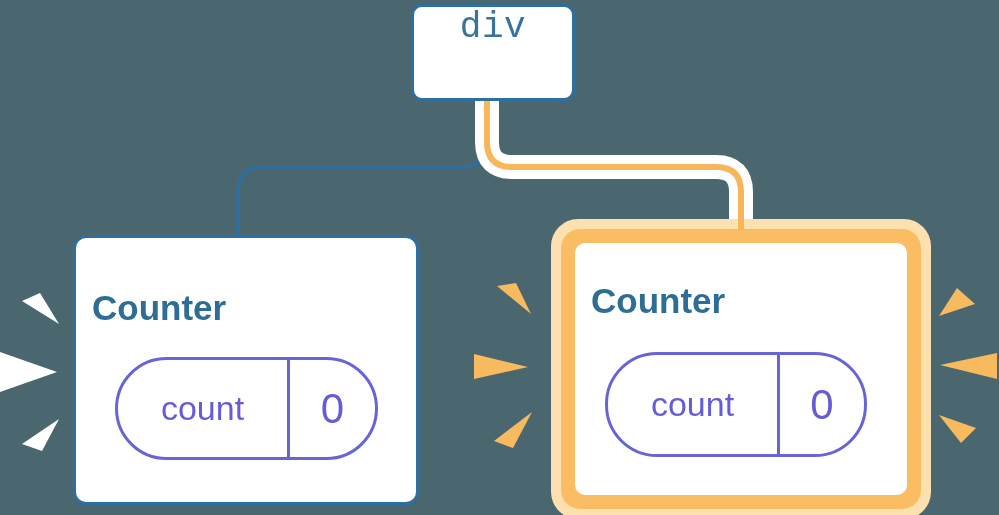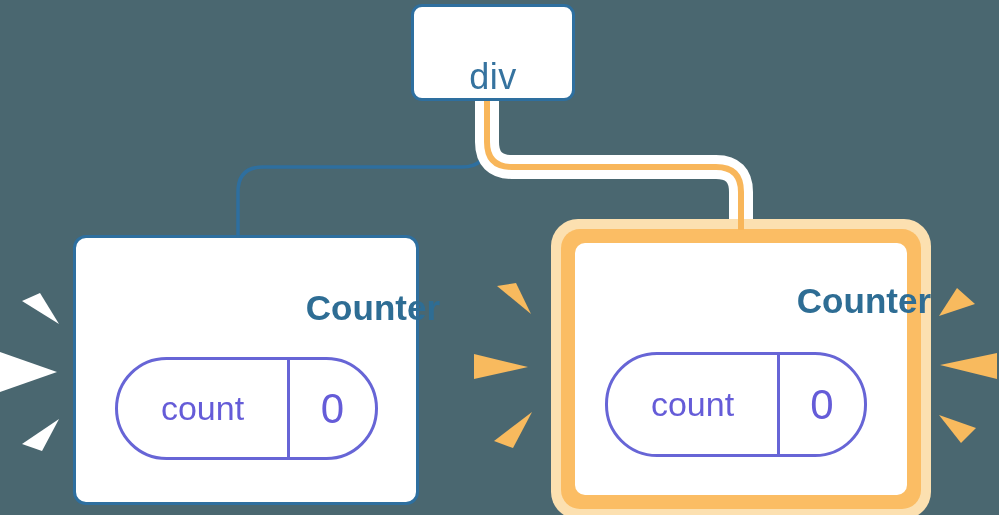--- a/index.html
+++ b/index.html
@@ -5,34 +5,35 @@
   html,body{margin:0;padding:0;background:#4A6770;}
   .stage{
     position:relative;width:999px;height:515px;overflow:hidden;
     background:#4A6770;
     font-family:"Liberation Sans",sans-serif;
   }
   
   .root-node{
     position:absolute;left:411px;top:4px;width:164px;height:97px;
     background:#fff;border:3.5px solid #2E6F9F;border-radius:11px;
-    display:flex;align-items:flex-end;justify-content:center;
+    display:flex;align-items:flex-start;justify-content:center;
     box-sizing:border-box;
+    font-family:Liberation Mono, monospace;
   }
   .root-node .label{color:#36739F;font-size:36px;font-weight:500;letter-spacing:.5px;}
 
   
   .card-left{
     position:absolute;left:73px;top:235px;width:346px;height:270px;
     background:#fff;border:3px solid #2E6F9F;border-radius:13px;
     box-sizing:border-box;
   }
   .card-title{
-    position:absolute;left:0;width:100%;text-align:right;
-    color:#2E6D94;font-size:35px;line-height:40px;padding-left:24px;
+    position:absolute;left:16px;width:100%;text-align:left;
+    color:#2E6D94;font-size:35px;line-height:40px;
   }
   .card-left .card-title{top:50px;font-weight:600;}
 
   
   .card-right{
     position:absolute;left:551px;top:219px;width:380px;height:300px;
     background:#FCE0B0;border-radius:27px;padding:10px;box-sizing:border-box;
   }
   .card-right .ring{
     width:100%;height:100%;background:#FBBD64;border-radius:19px;

